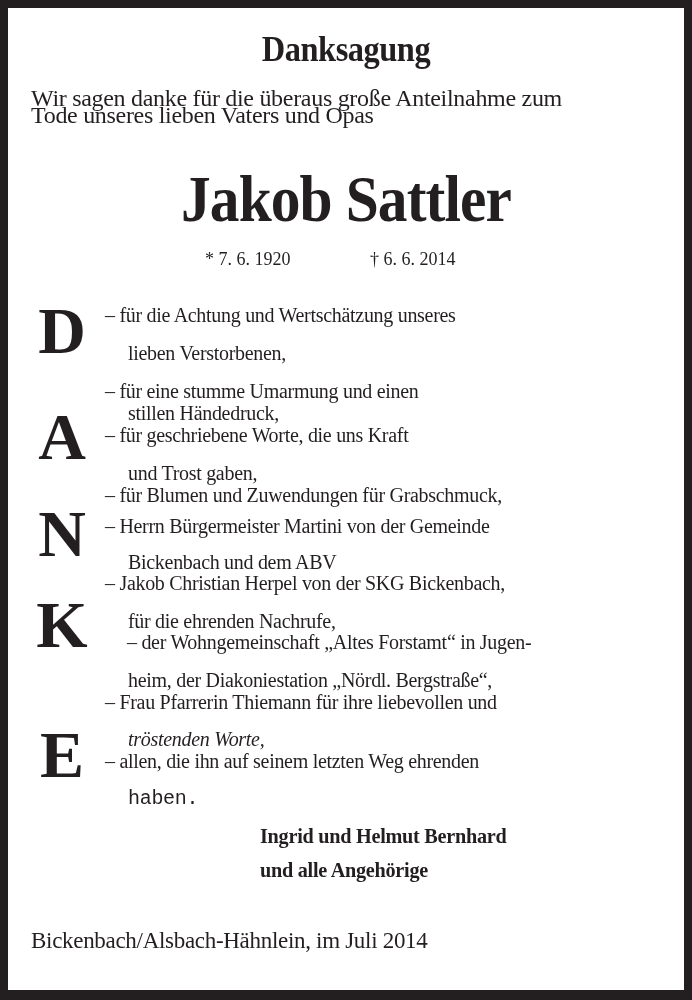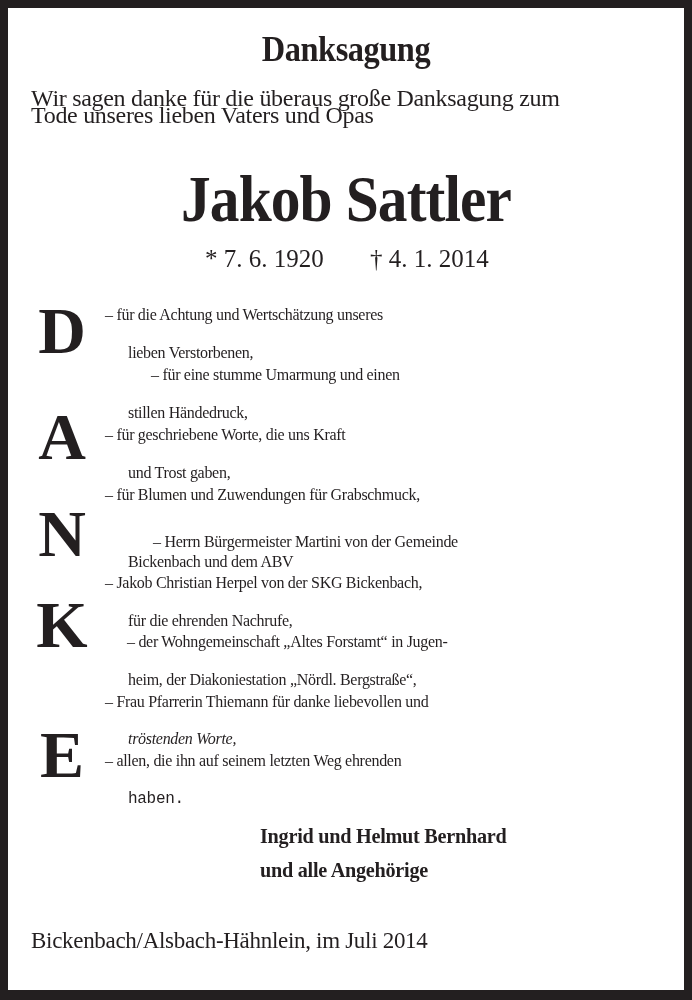--- a/index.html
+++ b/index.html
@@ -45,35 +45,35 @@
       left: 0; width: 692px; top: 161px;
       text-align: center;
       font-weight: bold;
       font-size: 66px;
       line-height: 76px;
       letter-spacing: -1px;
       transform: scaleX(0.9);
     }
     .dates {
       top: 245px;
-      font-size: 25px;
+      font-size: 18px;
       line-height: 28px;
     }
     .birth { left: 205px; }
     .death { left: 370px; }
     .initial {
       left: 34px;
       width: 56px;
       text-align: center;
       font-weight: bold;
       font-size: 66px;
       line-height: 66px;
     }
     .list-line {
-      font-size: 16px;
+      font-size: 20px;
       line-height: 30px;
       letter-spacing: -0.3px;
     }
     .dash-line { left: 105px; }
     .cont-line { left: 128px; margin-top: 8px; }
     .signature {
       left: 260px;
       font-weight: bold;
       font-size: 22px;
       line-height: 28px;
@@ -88,48 +88,48 @@
       letter-spacing: -0.3px;
     }
   </style>
 </head>
 <body>
 
 <div class="frame"></div>
 
 <div class="abs title">Danksagung</div>
 
-<div class="abs intro" style="top:83px;">Wir sagen danke für die überaus große Danksagung zum</div>
+<div class="abs intro" style="top:83px;">Wir sagen danke für die überaus große Anteilnahme zum</div>
 <div class="abs intro" style="top:100px;">Tode unseres lieben Vaters und Opas</div>
 
 <div class="abs name">Jakob Sattler</div>
 
 <div class="abs dates birth">* 7. 6. 1920</div>
-<div class="abs dates death">† 4. 1. 2014</div>
+<div class="abs dates death">† 6. 6. 2014</div>
 
 <div class="abs initial" style="top:298px;">D</div>
 <div class="abs initial" style="top:404px;">A</div>
 <div class="abs initial" style="top:501px;">N</div>
 <div class="abs initial" style="top:592px;">K</div>
 <div class="abs initial" style="top:722px;">E</div>
 
 <div class="abs list-line dash-line" style="top:300px;">– für die Achtung und Wertschätzung unseres</div>
 <div class="abs list-line cont-line" style="top:330px;">lieben Verstorbenen,</div>
-<div class="abs list-line dash-line" style="top:360px;margin-left:46px;">– für eine stumme Umarmung und einen</div>
+<div class="abs list-line dash-line" style="top:376px;">– für eine stumme Umarmung und einen</div>
 <div class="abs list-line cont-line" style="top:390px;">stillen Händedruck,</div>
 <div class="abs list-line dash-line" style="top:420px;">– für geschriebene Worte, die uns Kraft</div>
 <div class="abs list-line cont-line" style="top:450px;">und Trost gaben,</div>
 <div class="abs list-line dash-line" style="top:480px;">– für Blumen und Zuwendungen für Grabschmuck,</div>
-<div class="abs list-line dash-line" style="top:527px;margin-left:48px;">– Herrn Bürgermeister Martini von der Gemeinde</div>
+<div class="abs list-line dash-line" style="top:511px;">– Herrn Bürgermeister Martini von der Gemeinde</div>
 <div class="abs list-line cont-line" style="top:539px;">Bickenbach und dem ABV</div>
 <div class="abs list-line dash-line" style="top:568px;">– Jakob Christian Herpel von der SKG Bickenbach,</div>
 <div class="abs list-line cont-line" style="top:598px;text-align:right;">für die ehrenden Nachrufe,</div>
 <div class="abs list-line dash-line" style="top:627px;margin-left:22px;">– der Wohngemeinschaft „Altes Forstamt“ in Jugen-</div>
 <div class="abs list-line cont-line" style="top:657px;">heim, der Diakoniestation „Nördl. Bergstraße“,</div>
-<div class="abs list-line dash-line" style="top:687px;">– Frau Pfarrerin Thiemann für danke liebevollen und</div>
+<div class="abs list-line dash-line" style="top:687px;">– Frau Pfarrerin Thiemann für ihre liebevollen und</div>
 <div class="abs list-line cont-line" style="top:716px;font-style:italic;">tröstenden Worte,</div>
 <div class="abs list-line dash-line" style="top:746px;">– allen, die ihn auf seinem letzten Weg ehrenden</div>
 <div class="abs list-line cont-line" style="top:776px;font-family:Liberation Mono, monospace;">haben.</div>
 
 <div class="abs signature" style="top:822px;">Ingrid und Helmut Bernhard</div>
 <div class="abs signature" style="top:856px;">und alle Angehörige</div>
 
 <div class="abs place">Bickenbach/Alsbach-Hähnlein, im Juli 2014</div>
 
 </body></html>

